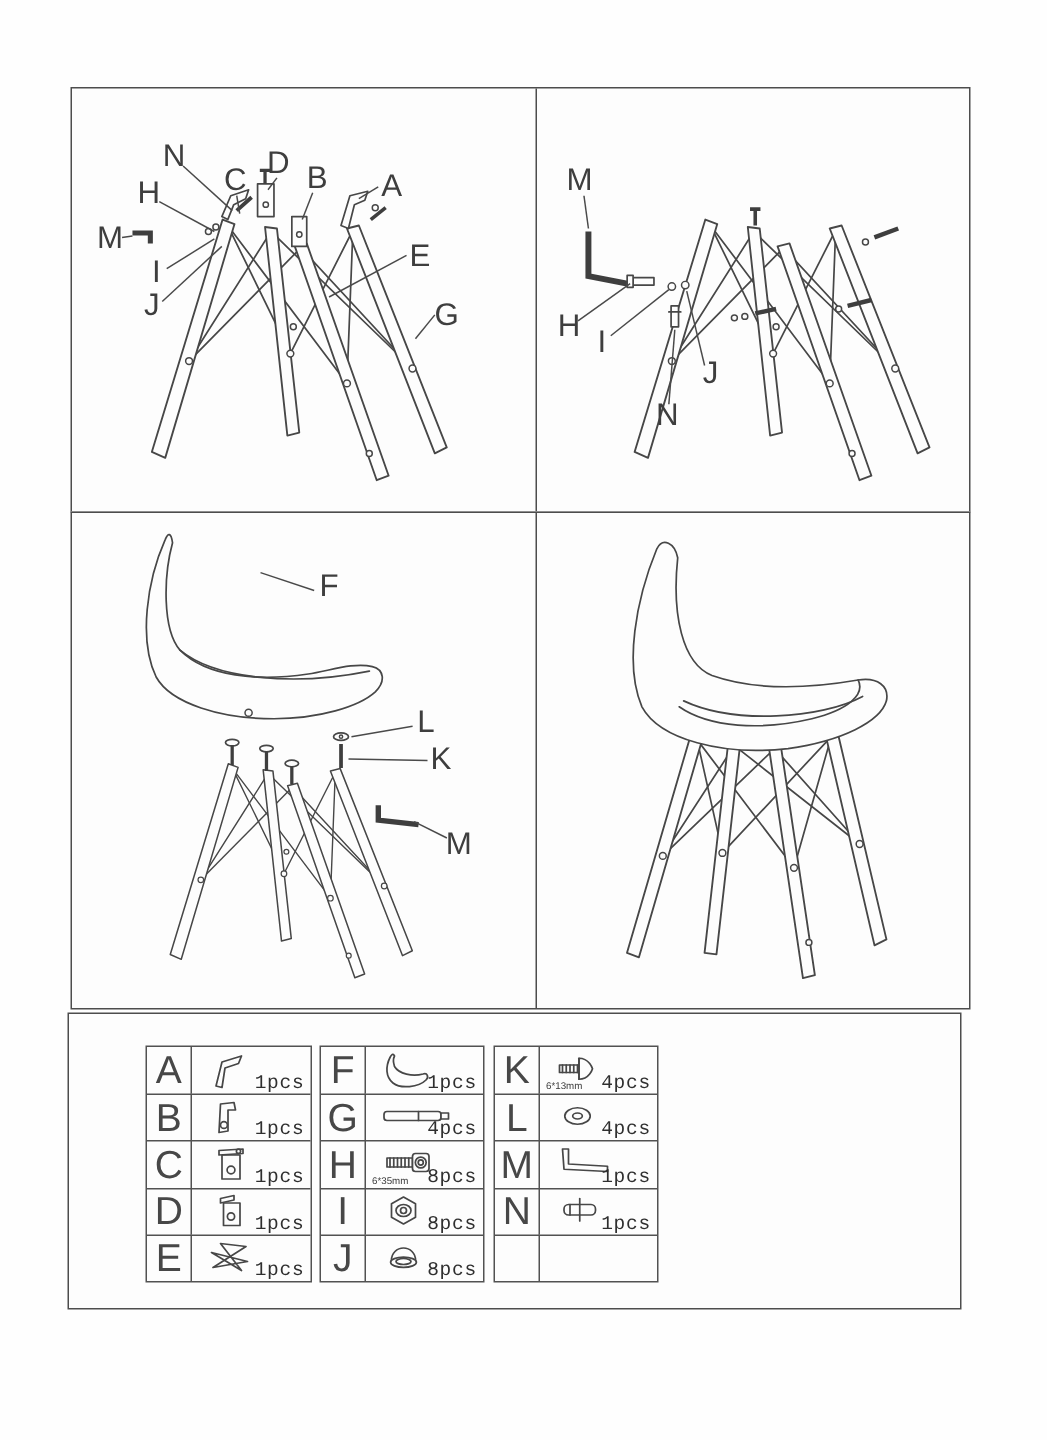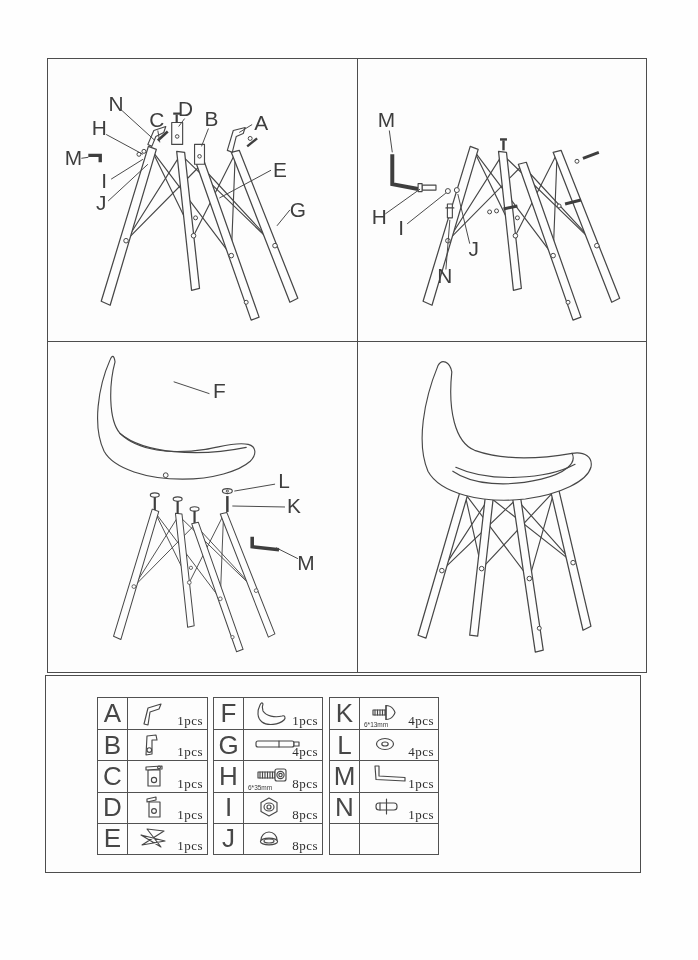--- a/index.html
+++ b/index.html
@@ -23,21 +23,21 @@
 
   
   .ptable{position:absolute;border:1.4px solid #525252;box-sizing:content-box;
     display:grid;grid-template-columns:30px 1fr;grid-auto-rows:31.2px;background:#fdfdfd;}
   .pcell{box-sizing:border-box;position:relative;}
   .pletter{border-right:1.3px solid #525252;display:flex;align-items:center;justify-content:center;
     font-size:26px;color:#474747;font-family:"Liberation Sans",sans-serif;}
   .bt{border-top:1.3px solid #525252;}
   .picon{display:flex;align-items:center;justify-content:flex-start;padding-left:9px;}
   .pic{stroke:#474747;fill:none;stroke-width:1.15;stroke-linecap:round;stroke-linejoin:round;}
-  .pqty{position:absolute;right:4px;bottom:0px;font-family:Liberation Serif, serif;
+  .pqty{position:absolute;right:4px;bottom:0px;font-family:Liberation Mono, monospace;
     font-size:13px;color:#2f2f2f;letter-spacing:.5px;}
   .psize{position:absolute;left:4px;bottom:1px;font-size:6.5px;color:#3a3a3a;
     font-family:"Liberation Sans",sans-serif;}
 </style>
 </head>
 <body>
 
 <div>
 
   <div class="row" style="left:47px;top:58px;width:600px;height:284px;">

